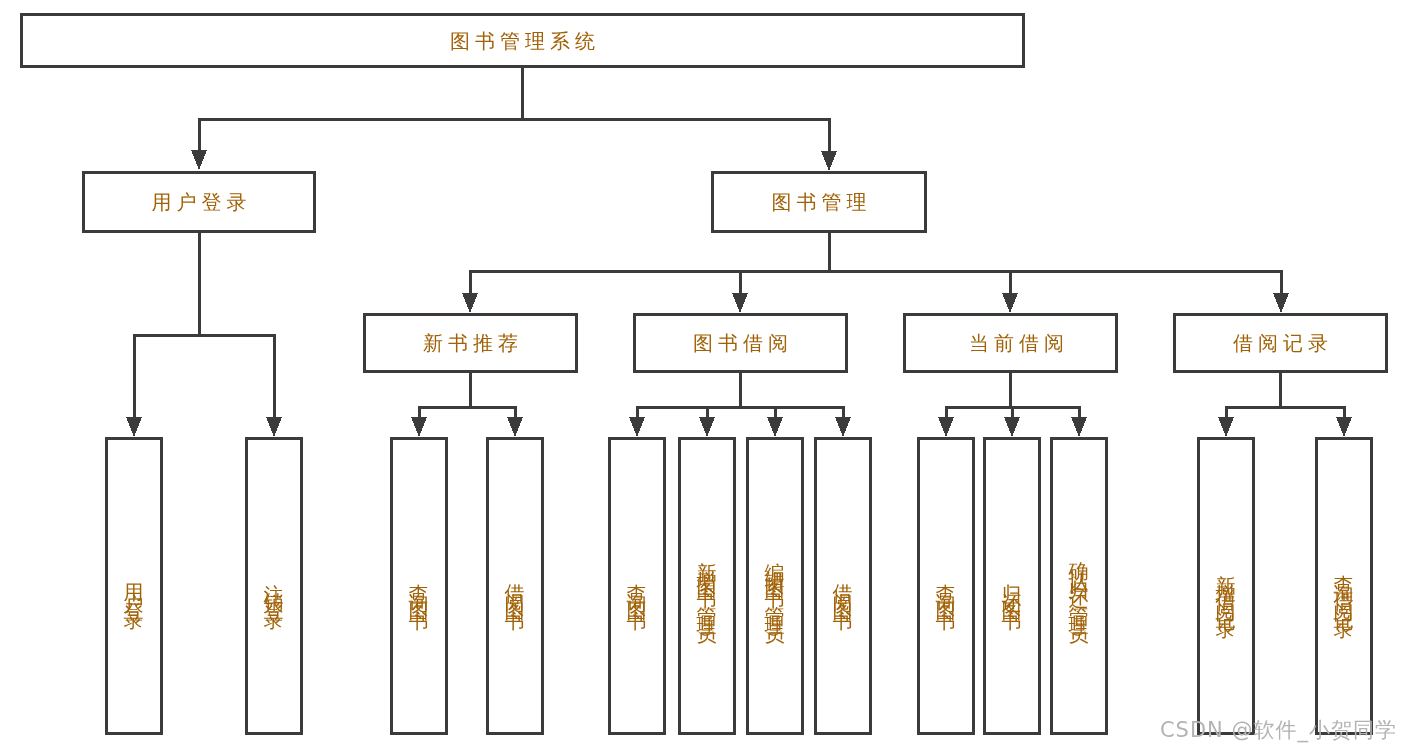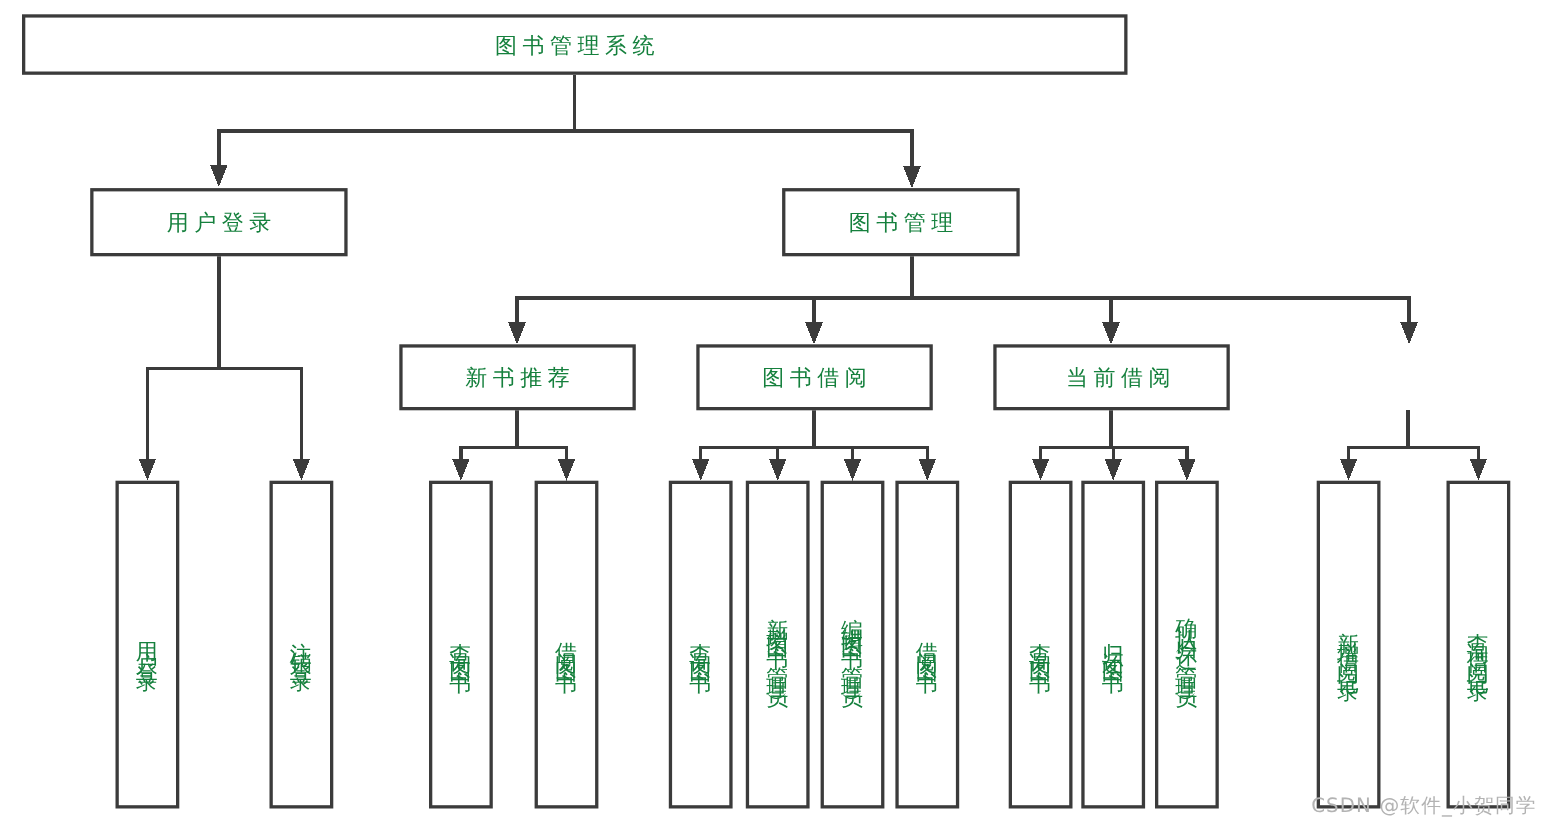--- a/index.html
+++ b/index.html
@@ -18,21 +18,21 @@
     pointer-events: none;
   }
   .box {
     position: absolute;
     box-sizing: border-box;
     border: 3px solid #3b3b3b;
     background: #ffffff;
     display: flex;
     align-items: center;
     justify-content: center;
-    color: #15803d;
+    color: #a16207;
     font-size: 20px;
     line-height: 1;
     z-index: 2;
   }
   .h { letter-spacing: 5px; text-indent: 5px; white-space: nowrap; }
   .root { left: 20px; top: 13px; width: 1005px; height: 55px; }
   .l2 { top: 171px; height: 62px; }
   .l3 { top: 313px; width: 215px; height: 60px; }
   .v {
     top: 437px;
@@ -40,21 +40,21 @@
     height: 298px;
     writing-mode: vertical-rl;
     text-orientation: mixed;
     letter-spacing: 9px;
     font-size: 20px;
   }
   .watermark {
     position: absolute;
     right: 8px;
     bottom: 3px;
-    font-size: 18px;
+    font-size: 21px;
     letter-spacing: 1px;
     color: #b3b3b3;
     z-index: 3;
     white-space: nowrap;
   }
   line { stroke: #3b3b3b; stroke-width: 3; }
   polygon { fill: #3b3b3b; stroke: none; }
 </style>
 </head>
 <body>
@@ -138,20 +138,21 @@
   </svg>
 
   <div class="box h root">图书管理系统</div>
 
   <div class="box h l2" style="left:82px; width:234px;">用户登录</div>
   <div class="box h l2" style="left:711px; width:216px;">图书管理</div>
 
   <div class="box h l3" style="left:363px;">新书推荐</div>
   <div class="box h l3" style="left:633px;text-align:center;">图书借阅</div>
   <div class="box h l3" style="left:903px;padding-left:12px;">当前借阅</div>
+  <div class="box h l3" style="left:1173px;">借阅记录</div>
 
   <div class="box v" style="left:105px;">用户登录</div>
   <div class="box v" style="left:245px;">注销登录</div>
 
   <div class="box v" style="left:390px;">查询图书</div>
   <div class="box v" style="left:486px;">借阅图书</div>
 
   <div class="box v" style="left:608px;">查询图书</div>
   <div class="box v" style="left:678px;">新增图书（管理员）</div>
   <div class="box v" style="left:746px;">编辑图书（管理员）</div>

